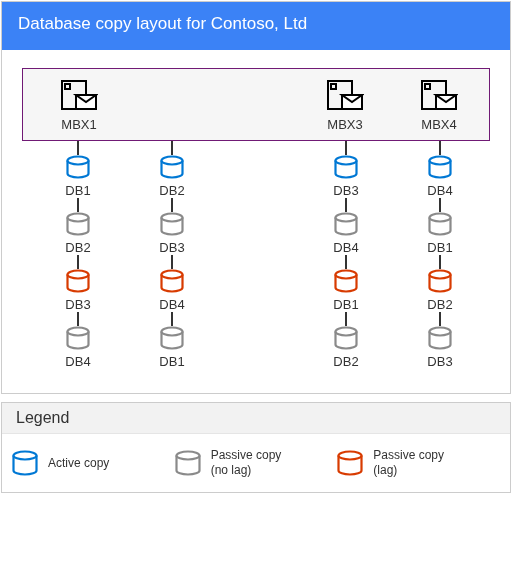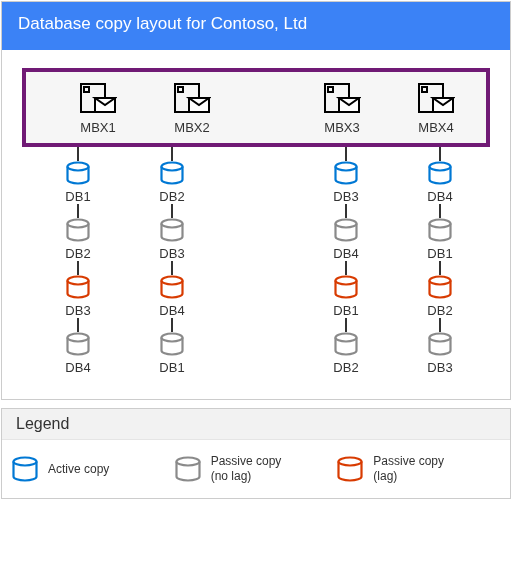--- a/index.html
+++ b/index.html
@@ -20,24 +20,24 @@
     color: #fff;
     padding: 12px 16px 16px 16px;
     font-size: 17px;
     font-weight: 300;
   }
   .body-area {
     padding: 18px 20px 24px 20px;
     background: #fff;
   }
   .servers-row {
-    border: 4px solid #701a75;
+    border: 1px solid #701a75;
     background: #f6f6f6;
     display: flex;
-    padding: 10px 0 8px 16px;
+    padding: 10px 0 8px 0;
   }
   .col {
     display: flex;
     flex-direction: column;
     align-items: center;
     width: 72px;
   }
   .gap-small { width: 22px; }
   .gap-large { flex: 1; }
   .lead { width: 20px; }
@@ -114,31 +114,20 @@
             <svg width="38" height="34" viewBox="0 0 38 34">
     <rect x="2" y="2" width="24" height="28" fill="none" stroke="#000000" stroke-width="2"></rect>
     <rect x="5" y="5" width="5" height="5" fill="none" stroke="#000000" stroke-width="2"></rect>
     <rect x="16" y="16" width="20" height="14" fill="#fff" stroke="#000000" stroke-width="2"></rect>
     <path d="M16 16 L36 16 L26 23 Z" fill="none" stroke="#000000" stroke-width="2"></path>
   </svg>
           </span>
         <span class="server-label">MBX1</span>
       </div>
       <div class="gap-small"></div>
-      <div class="col">
-        <span class="server-icon">
-            <svg width="38" height="34" viewBox="0 0 38 34">
-    <rect x="2" y="2" width="24" height="28" fill="none" stroke="#000000" stroke-width="2"></rect>
-    <rect x="5" y="5" width="5" height="5" fill="none" stroke="#000000" stroke-width="2"></rect>
-    <rect x="16" y="16" width="20" height="14" fill="#fff" stroke="#000000" stroke-width="2"></rect>
-    <path d="M16 16 L36 16 L26 23 Z" fill="none" stroke="#000000" stroke-width="2"></path>
-  </svg>
-          </span>
-        <span class="server-label">MBX2</span>
-      </div>
       <div class="gap-large"></div>
       <div class="col">
         <span class="server-icon">
             <svg width="38" height="34" viewBox="0 0 38 34">
     <rect x="2" y="2" width="24" height="28" fill="none" stroke="#000000" stroke-width="2"></rect>
     <rect x="5" y="5" width="5" height="5" fill="none" stroke="#000000" stroke-width="2"></rect>
     <rect x="16" y="16" width="20" height="14" fill="#fff" stroke="#000000" stroke-width="2"></rect>
     <path d="M16 16 L36 16 L26 23 Z" fill="none" stroke="#000000" stroke-width="2"></path>
   </svg>
           </span>

